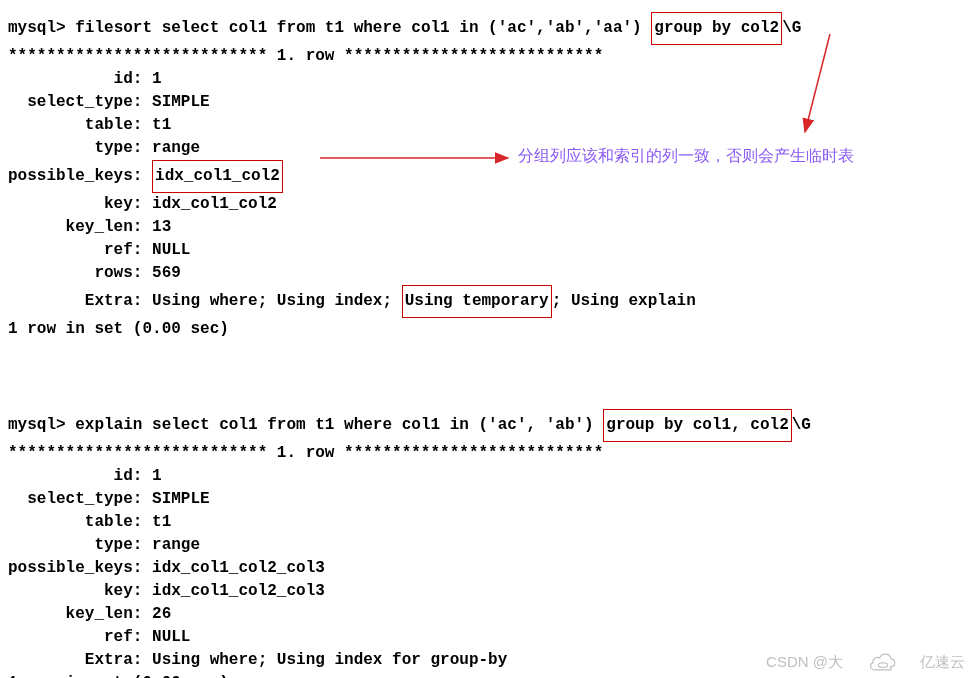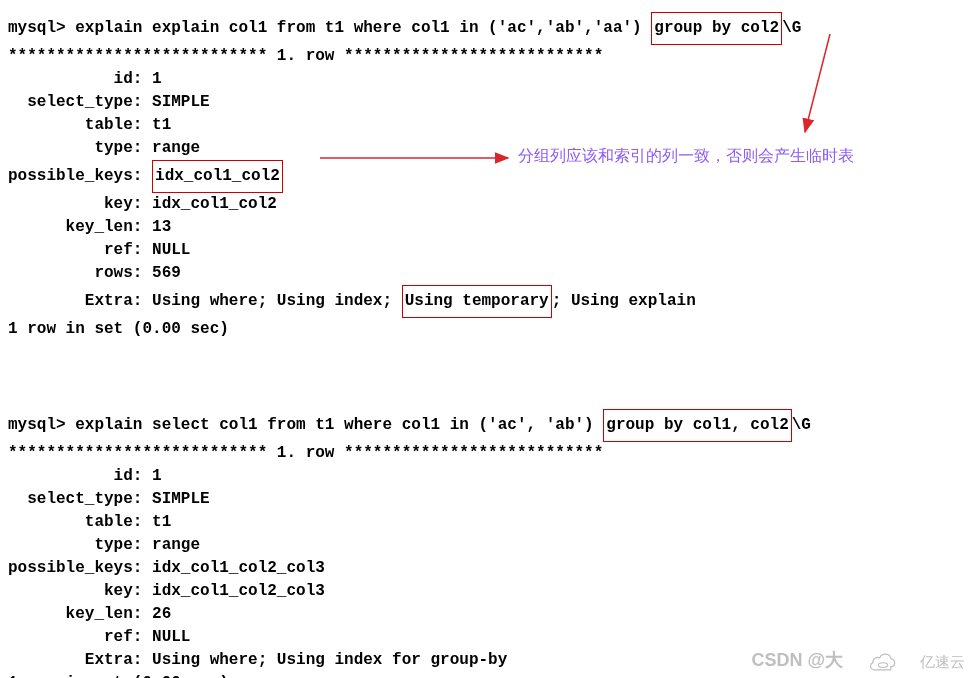--- a/index.html
+++ b/index.html
@@ -54,35 +54,35 @@
       font-family: "Microsoft YaHei", sans-serif;
       font-size: 15px;
       font-weight: normal;
     }
     .watermark-left {
       position: absolute;
       right: 130px;
       bottom: 6px;
       color: #bfbfbf;
       font-family: "Microsoft YaHei", sans-serif;
-      font-size: 18px;
-      font-weight: bold;
+      font-size: 15px;
+      font-weight: normal;
       white-space: nowrap;
       margin-left: 36px;
     }
     .cloud-icon {
       width: 28px;
       height: 20px;
     }
   </style>
 </head>
 <body>
 
 <div class="block1">
-  <div class="line"><span>mysql&gt; </span><span>explain explain col1 from t1 where col1 in ('ac','ab','aa') </span><span class="box-red">group by col2</span><span>\G</span></div>
+  <div class="line"><span>mysql&gt; </span><span>filesort select col1 from t1 where col1 in ('ac','ab','aa') </span><span class="box-red">group by col2</span><span>\G</span></div>
   <div class="line">*************************** 1. row ***************************</div>
   <div class="line">           id: 1</div>
   <div class="line">  select_type: SIMPLE</div>
   <div class="line">        table: t1</div>
   <div class="line">         type: range</div>
   <div class="line"><span>possible_keys: </span><span class="box-red">idx_col1_col2</span></div>
   <div class="line">          key: idx_col1_col2</div>
   <div class="line">      key_len: 13</div>
   <div class="line">          ref: NULL</div>
   <div class="line">         rows: 569</div>

